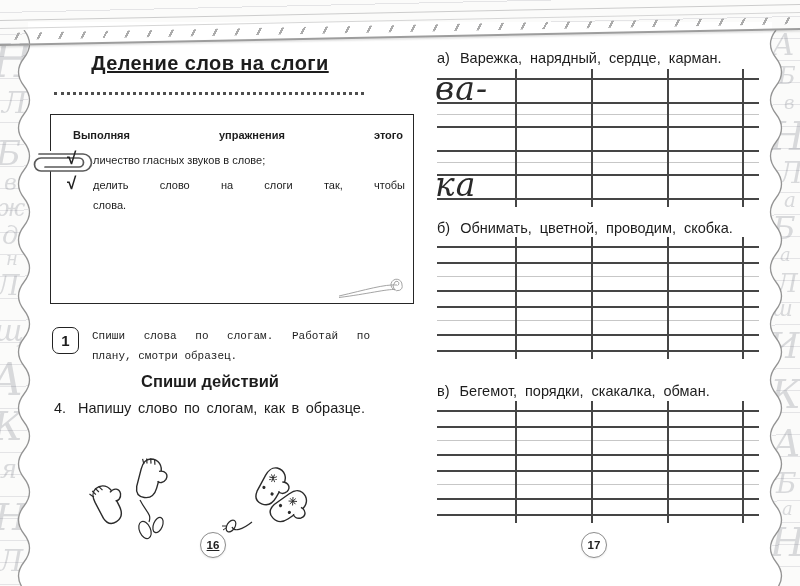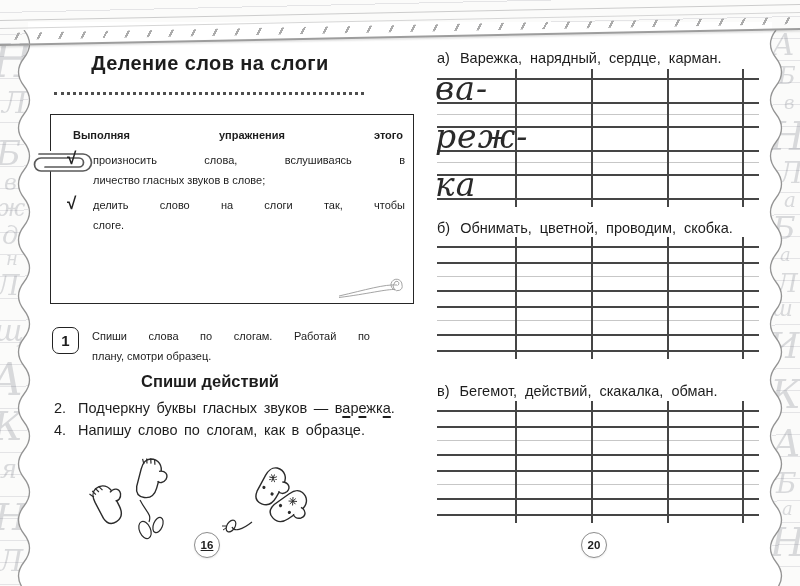--- a/index.html
+++ b/index.html
@@ -27,40 +27,40 @@
   
   .sheet { position:absolute; left:28px; right:28px; top:22px; bottom:0; background:#ffffff; }
   .edge-wave { position:absolute; top:30px; width:28px; height:560px; }
   .edge-wave.left { left:8px; } .edge-wave.right { right:8px; }
   
   .page { position:absolute; top:0; height:586px; }
   .page-left { left:40px; width:340px; }
   .page-right { left:425px; width:345px; }
   
   .page-title { position:absolute; top:52px; left:0; right:0; text-align:center;
-    font-weight:bold; font-size:20px; letter-spacing:.4px; }
+    font-weight:bold; font-size:20px; letter-spacing:.4px;text-decoration:underline; }
   .dotted-sep { position:absolute; top:92px; left:14px; right:16px; height:0;
     border-bottom:3px dotted #4e4e4e; }
   .info-box { position:absolute; top:114px; left:10px; width:312px; height:178px;
     border:1.6px solid #262626; background:#fff; padding:10px 8px 0 42px; }
   .info-heading { font-weight:bold; font-size:16px; line-height:21px; margin:0 2px 4px -20px; }
   .info-heading .jline { white-space:nowrap; }
   .check-item { position:relative; margin-top:5px; }
   .check-icon { position:absolute; left:-26px; top:-1px; font-size:17px; font-weight:bold; color:#222; }
   .jline { font-size:11px; line-height:20px; white-space:nowrap;
     text-align:justify; text-align-last:justify; }
   .jline-last { text-align-last:left; }
   .jline-center { text-align-last:center; }
   .paperclip { position:absolute; left:-26px; top:30px; }
   .page-curl { position:absolute; right:2px; bottom:2px; }
   .exercise-row { position:absolute; top:326px; left:0; right:0; }
   .num-badge { position:absolute; left:12px; top:1px; width:25px; height:25px;
     border:1.6px solid #222; border-radius:7px; text-align:center; line-height:25px;
     font-weight:bold; font-size:15px; }
-  .exercise-text { margin-left:52px; width:278px; }
+  .exercise-text { margin-left:52px; width:278px;font-family:Liberation Mono, monospace; }
   .plan-heading { position:absolute; top:372px; left:0; right:0; text-align:center;
     font-weight:bold; font-size:16.5px; }
   .plan-list { position:absolute; top:398px; left:14px; right:0; }
   .plan-item { position:relative; line-height:21.5px; font-size:14.5px; white-space:nowrap;
     word-spacing:2.5px; }
   .plan-item-number { display:inline-block; width:24px; }
   .useg { text-decoration:underline; text-underline-offset:3px; text-decoration-thickness:1.5px; }
   .mittens { position:absolute; }
   .page-number-badge { position:absolute; top:532px; width:24px; height:24px; border-radius:50%;
     border:1.2px solid #8d8d8d; text-align:center; line-height:24px;
@@ -139,47 +139,45 @@
     <svg class="paperclip" width="78" height="32" viewBox="0 0 78 32">
       <rect x="6" y="6" width="64" height="20" rx="10" fill="#ffffff" stroke="none"></rect>
       <path fill="none" stroke="#5a5a5a" stroke-width="1.7" stroke-linecap="round" d="M14,9 L58,9 A8.5,8.5 0 0 1 58,26 L16,26 A6.5,6.5 0 0 1 16,13 L54,13 A4.5,4.5 0 0 1 54,22 L20,22"></path>
     </svg>
     <div class="info-heading">
         <div class="jline">Выполняя упражнения этого</div>
       </div>
     <div id="info-check-list">
         <div class="check-item">
           <span class="check-icon">√</span>
-          <div class="jline">произносить слова, вслушиваясь в</div>
           <div class="jline jline-last">личество гласных звуков в слове;</div>
         </div>
         <div class="check-item">
           <span class="check-icon">√</span>
           <div class="jline">делить слово на слоги так, чтобы</div>
-          <div class="jline jline-last">слоге.</div>
+          <div class="jline jline-last">слова.</div>
         </div>
       </div>
     <svg class="page-curl" width="74" height="24" viewBox="0 0 74 24">
       <path fill="none" stroke="#9a9a9a" stroke-width="0.9" d="M2,19 C28,13 48,7 60,8"></path>
       <path fill="none" stroke="#9a9a9a" stroke-width="0.9" d="M2,20.5 C30,17 50,12 58,12.5"></path>
       <path fill="none" stroke="#9a9a9a" stroke-width="0.9" d="M58,13 a5.5,5.5 0 1 1 7,-5 a4.5,4.5 0 1 1 -7.5,-2 a2.2,2.2 0 1 1 3,2.5"></path>
     </svg>
   </div>
 
   <div class="exercise-row">
     <div class="num-badge">1</div>
     <div class="exercise-text">
         <div class="jline">Спиши слова по слогам. Работай по</div>
         <div class="jline jline-last">плану, смотри образец.</div>
       </div>
   </div>
 
   <div class="plan-heading">Спиши действий</div>
   <div class="plan-list" id="plan-list">
-      <div class="plan-item"><span class="plan-item-number">2.</span><span><span>Подчеркну буквы гласных звуков — в</span><span class="useg">а</span><span>р</span><span class="useg">е</span><span>жк</span><span class="useg">а</span><span>.</span></span></div>
       <div class="plan-item"><span class="plan-item-number">4.</span><span><span>Напишу слово по слогам, как в образце.</span></span></div>
     </div>
 
   <svg class="mittens" style="left:48px; top:456px;" width="120" height="92" viewBox="0 0 120 92">
     <g transform="translate(4,28) rotate(-34 15 20)" stroke="#2b2b2b" stroke-width="1.4" fill="#ffffff">
       <path d="M14,1 C22,0 27,6 26,14 L24,29 C23,36 19,40 13,40 C7,40 4,36 4,30 L6,12 C7,5 9,2 14,1 Z"></path>
       <path d="M24,12 C30,10 34,14 32,19 C30,23 26,24 24,22"></path>
       <path d="M6,2 L8,7 M10,1 L11,6 M14,0.5 L15,5.5 M18,1 L19,6" stroke-width="1.2"></path>
     </g>
     <g transform="translate(46,2) rotate(8 15 20)" stroke="#2b2b2b" stroke-width="1.4" fill="#ffffff">
@@ -209,21 +207,21 @@
       <circle cx="9" cy="26" r="0.9" fill="#2b2b2b"></circle>
         <circle cx="20" cy="24" r="0.9" fill="#2b2b2b"></circle>
     </g>
     <g stroke="#2b2b2b" stroke-width="1.2" fill="none">
       <path d="M30,56 C20,64 12,66 10,61"></path>
       <ellipse cx="9" cy="60" rx="4" ry="6.5" transform="rotate(32 9 60)"></ellipse>
       <path d="M4,62 L1,64 M4,60 L0,60" stroke-width="1"></path>
     </g>
   </svg>
 
-  <div class="page-number-badge" style="left:154px;text-decoration:underline;">16</div>
+  <div class="page-number-badge" style="left:160px;text-decoration:underline;">16</div>
 </div>
 
 <div class="page page-right">
   <div class="section-header" style="top:50px;">
     <span class="section-label">а)</span><span>Варежка, нарядный, сердце, карман.</span>
   </div>
   <div class="syl-grid" style="top:78px; height:120px;">
       <div class="grid-hline" style="top: 0px;"></div>
       <div class="grid-hline" style="top: 24px;"></div>
       <div class="grid-hline" style="top: 48px;"></div>
@@ -231,21 +229,20 @@
       <div class="grid-hline" style="top: 96px;"></div>
       <div class="grid-hline" style="top: 120px;"></div>
       <div class="grid-hline light" style="top: 36px;"></div>
       <div class="grid-hline light" style="top: 84px;"></div>
       <div class="grid-vline" style="left: 90px; top: -9px; height: 138px;"></div>
       <div class="grid-vline" style="left: 166px; top: -9px; height: 138px;"></div>
       <div class="grid-vline" style="left: 242px; top: -9px; height: 138px;"></div>
       <div class="grid-vline" style="left: 317px; top: -9px; height: 138px;"></div>
     </div>
   <span class="cursive-syllable" style="top:72px;">ва-</span>
-  <span class="cursive-syllable" style="top:120px;">реж-</span>
   <span class="cursive-syllable" style="top:168px;">ка</span>
 
   <div class="section-header" style="top:220px;">
     <span class="section-label">б)</span><span>Обнимать, цветной, проводим, скобка.</span>
   </div>
   <div class="syl-grid" style="top:246px; height:104px;">
       <div class="grid-hline" style="top: 0px;"></div>
       <div class="grid-hline" style="top: 16px;"></div>
       <div class="grid-hline" style="top: 44px;"></div>
       <div class="grid-hline" style="top: 60px;"></div>
@@ -253,31 +250,31 @@
       <div class="grid-hline" style="top: 104px;"></div>
       <div class="grid-hline light" style="top: 30px;"></div>
       <div class="grid-hline light" style="top: 74px;"></div>
       <div class="grid-vline" style="left: 90px; top: -9px; height: 122px;"></div>
       <div class="grid-vline" style="left: 166px; top: -9px; height: 122px;"></div>
       <div class="grid-vline" style="left: 242px; top: -9px; height: 122px;"></div>
       <div class="grid-vline" style="left: 317px; top: -9px; height: 122px;"></div>
     </div>
 
   <div class="section-header" style="top:383px;">
-    <span class="section-label">в)</span><span>Бегемот, действий, скакалка, обман.</span>
+    <span class="section-label">в)</span><span>Бегемот, порядки, скакалка, обман.</span>
   </div>
   <div class="syl-grid" style="top:410px; height:104px;">
       <div class="grid-hline" style="top: 0px;"></div>
       <div class="grid-hline" style="top: 16px;"></div>
       <div class="grid-hline" style="top: 44px;"></div>
       <div class="grid-hline" style="top: 60px;"></div>
       <div class="grid-hline" style="top: 88px;"></div>
       <div class="grid-hline" style="top: 104px;"></div>
       <div class="grid-hline light" style="top: 30px;"></div>
       <div class="grid-hline light" style="top: 74px;"></div>
       <div class="grid-vline" style="left: 90px; top: -9px; height: 122px;"></div>
       <div class="grid-vline" style="left: 166px; top: -9px; height: 122px;"></div>
       <div class="grid-vline" style="left: 242px; top: -9px; height: 122px;"></div>
       <div class="grid-vline" style="left: 317px; top: -9px; height: 122px;"></div>
     </div>
 
-  <div class="page-number-badge" style="left:156px;">20</div>
+  <div class="page-number-badge" style="left:156px;">17</div>
 </div>
 
 </body></html>

